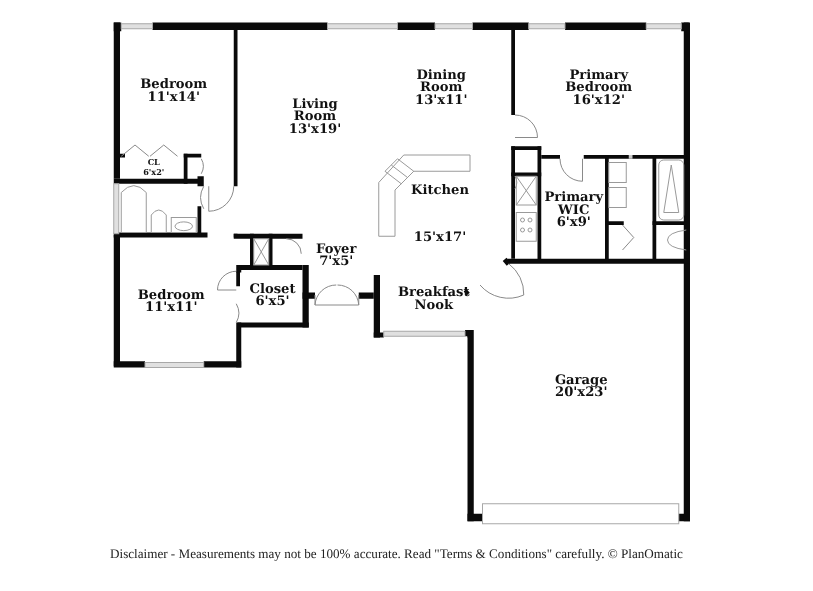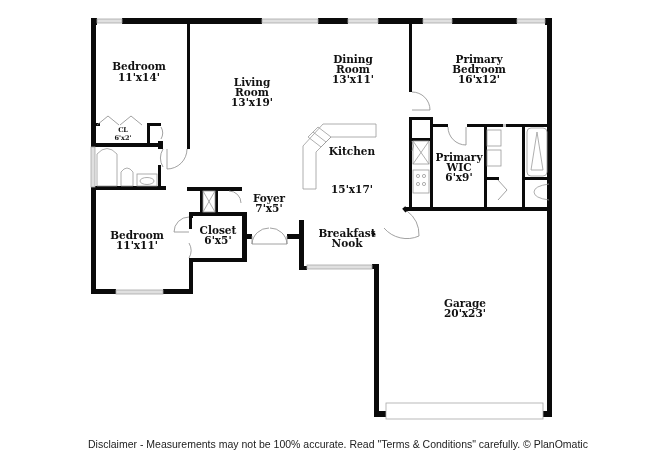--- a/index.html
+++ b/index.html
@@ -1,20 +1,20 @@
 <!DOCTYPE html>
 <html><head>
   <meta charset="utf-8">
   <style>
     html, body { margin: 0; padding: 0; background: #ffffff; }
     body { width: 650px; height: 473px; position: relative; overflow: hidden; }
     #plan { position: absolute; left: 0; top: 0; }
     .room-label { font-family: "DejaVu Serif", serif; font-weight: bold; font-size: 10.5px; fill: #111; text-anchor: middle; }
     .small-label { font-family: "DejaVu Serif", serif; font-weight: bold; font-size: 6.5px; fill: #111; text-anchor: middle; }
-    .disclaimer { position: absolute; left: 88px; top: 438px; font-family: Liberation Sans, sans-serif; font-size: 10.5px; color: #222; white-space: nowrap; }
+    .disclaimer { position: absolute; left: 88px; top: 438px; font-family: Liberation Serif, serif; font-size: 10.5px; color: #222; white-space: nowrap; }
   </style>
 </head>
 <body>
 
 <svg id="plan" width="650" height="473" viewBox="0 0 650 473" xmlns="http://www.w3.org/2000/svg">
 
   <g fill="#0a0a0a">
 
     <rect x="91" y="18" width="6" height="7"></rect>
     <rect x="122" y="18" width="140" height="6"></rect>

